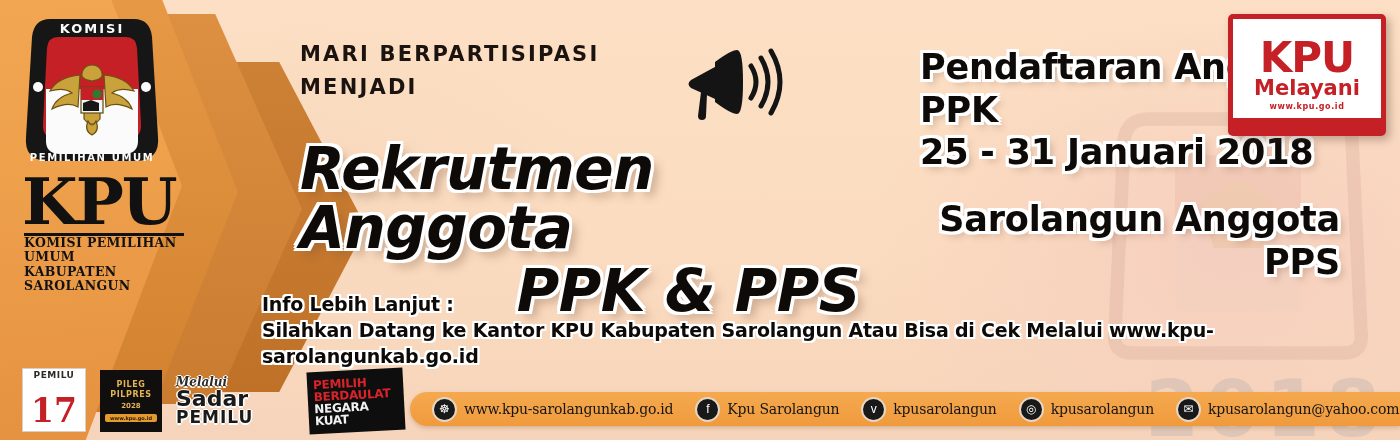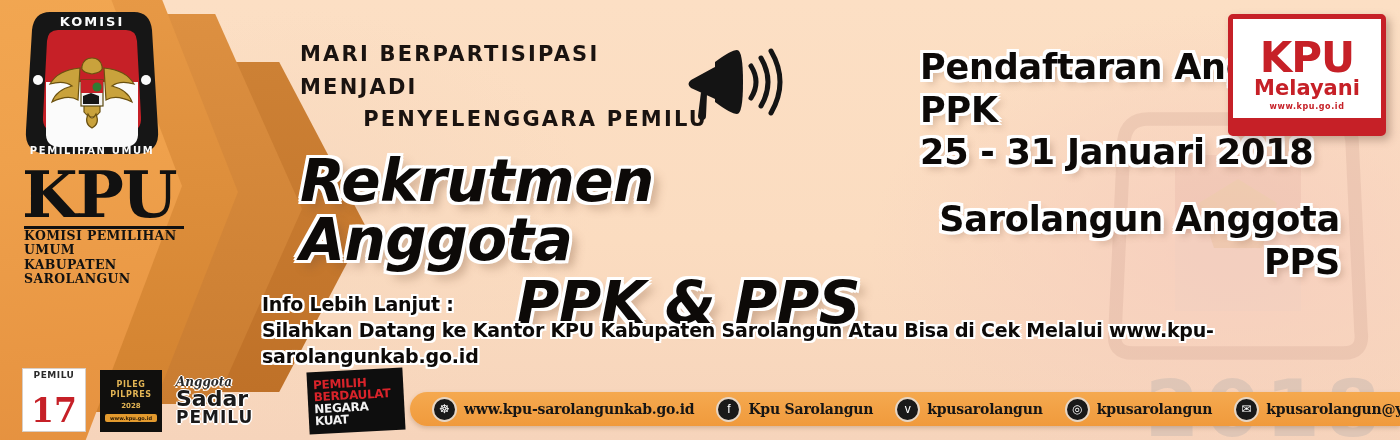--- a/index.html
+++ b/index.html
@@ -34,21 +34,21 @@
     clip-path:polygon(0% 0%,72% 0%,100% 50%,72% 100%,0% 100%);
     filter:drop-shadow(10px 6px 9px rgba(90,55,30,.45));
   }
   .hex.back3{left:186px;top:96px;background:linear-gradient(180deg,#cd8135,#bf7128);height:330px;}
   .hex.back2{left:122px;top:48px;background:linear-gradient(180deg,#dd9041,#c97c30);height:390px;}
   .hex.back1{left:58px;top:6px;background:linear-gradient(180deg,#e89a47,#d2822f);height:440px;}
   .hex.front{left:-40px;top:-40px;width:352px;height:520px;
     background:linear-gradient(175deg,#f3a954 0%,#efa14c 45%,#e5913f 100%);}
 
   
-  .kpu-block{position:absolute;left:14px;top:6px;width:190px;}
+  .kpu-block{position:absolute;left:14px;top:13px;width:190px;}
   .emblem{position:relative;width:140px;height:152px;margin:0 auto 4px 8px;}
   .kpu-word{
     margin-left:8px;
     font-family:"DejaVu Serif",serif;font-weight:700;font-size:64px;line-height:.9;
     color:#111;letter-spacing:-2px;text-align:left;
   }
   .kpu-rule{margin-left:10px;width:160px;height:3px;background:#111;margin-top:2px;}
   .kpu-sub{
     margin-left:10px;width:170px;
     font-family:"DejaVu Serif",serif;font-weight:700;color:#111;
@@ -60,21 +60,21 @@
   .tagline{
     position:absolute;left:300px;top:38px;width:420px;
     font-family:"DejaVu Sans",sans-serif;font-weight:700;
     color:#1a1310;font-size:21px;line-height:1.55;letter-spacing:2.2px;
   }
   .tagline .l2{display:block;text-align:right;padding-right:12px;}
   .megaphone{position:absolute;left:685px;top:42px;width:100px;height:80px;}
 
   
   .headline{
-    position:absolute;left:300px;top:152px;width:600px;
+    position:absolute;left:300px;top:140px;width:600px;
     font-family:"DejaVu Sans",sans-serif;font-weight:700;
     font-size:58px;line-height:1.02;color:#0d0a08;
     font-style:italic;letter-spacing:-.5px;
     text-shadow:
       -3px 0 0 #fff,3px 0 0 #fff,0 -3px 0 #fff,0 3px 0 #fff,
       -3px -3px 0 #fff,3px -3px 0 #fff,-3px 3px 0 #fff,3px 3px 0 #fff,
       7px 7px 10px rgba(120,80,55,.35);
   }
   .headline .h2{display:block;text-align:right;padding-right:40px;margin-top:4px;}
 
@@ -156,21 +156,21 @@
     position:absolute;left:410px;right:0;bottom:14px;height:34px;
     background:linear-gradient(180deg,#f5a94f,#f09a3c);
     border-radius:17px 0 0 17px;
     display:flex;align-items:center;gap:22px;padding-left:22px;
     box-shadow:0 2px 4px rgba(120,80,45,.25);
   }
   .soc{display:flex;align-items:center;gap:7px;}
   .soc .ic{width:21px;height:21px;border-radius:50%;background:#191919;
     border:2px solid #e7d6c4;display:flex;align-items:center;justify-content:center;
     color:#fff;font-size:12px;flex:0 0 auto;}
-  .soc .lbl{font-family:"DejaVu Serif",serif;font-weight:700;font-size:14px;color:#151515;
+  .soc .lbl{font-family:"DejaVu Serif",serif;font-weight:400;font-size:14px;color:#151515;
     white-space:nowrap;letter-spacing:-.2px;}
 </style>
 </head>
 <body>
 
 <div class="banner">
 
   <svg class="wm-kpu" viewBox="0 0 200 200">
     <path d="M40 22 h120 q14 0 16 14 l6 128 q2 14 -12 14 h-140 q-14 0 -12 -14 l6 -128 q2 -14 16 -14z" fill="none" stroke="#b9897a" stroke-width="9"></path>
     <rect x="58" y="46" width="84" height="52" fill="#d99c93"></rect>
@@ -210,21 +210,20 @@
     <div class="kpu-word">KPU</div>
     <div class="kpu-rule"></div>
     <div class="kpu-sub">
       <span>KOMISI PEMILIHAN UMUM</span><br>
       <span>KABUPATEN SAROLANGUN</span>
     </div>
   </div>
 
   <div class="tagline">
     <span class="l1">MARI BERPARTISIPASI MENJADI</span>
-    <span class="l2">PENYELENGGARA PEMILU</span>
   </div>
 
   <svg class="megaphone" viewBox="0 0 100 80">
     <path d="M6 38 l22 -12 l4 -2 l0 34 l-4 -2 l-22 -10 q-5 -4 0 -8z" fill="#141414"></path>
     <path d="M30 20 q16 -12 22 -12 q6 0 6 32 q0 32 -6 32 q-6 0 -22 -12z" fill="#141414"></path>
     <path d="M16 50 l6 2 l-1 22 q0 4 -4 4 q-4 0 -4 -4z" fill="#141414"></path>
     <g fill="none" stroke="#141414" stroke-width="5" stroke-linecap="round">
       <path d="M66 24 q10 16 0 32"></path>
       <path d="M76 16 q14 24 0 48"></path>
       <path d="M86 9 q18 31 0 62"></path>
@@ -265,21 +264,21 @@
       <div class="dt">April 2019</div>
     </div>
     <div class="lg lg-dark">
       <div class="t1">PILEG</div>
       <div class="t1">PILPRES</div>
       <div class="t2">2028</div>
       <div class="rib">www.kpu.go.id</div>
     </div>
     <div class="lg lg-sadar">
       <div class="txt">
-        <span class="ger">Anggota</span>
+        <span class="ger">Melalui</span>
         <span class="sad">Sadar</span>
         <span class="pem">PEMILU</span>
       </div>
     </div>
     <div class="lg lg-berdaulat">
       <div class="r red">PEMILIH</div>
       <div class="r red">BERDAULAT</div>
       <div class="r wht">NEGARA</div>
       <div class="r wht">KUAT</div>
     </div>

